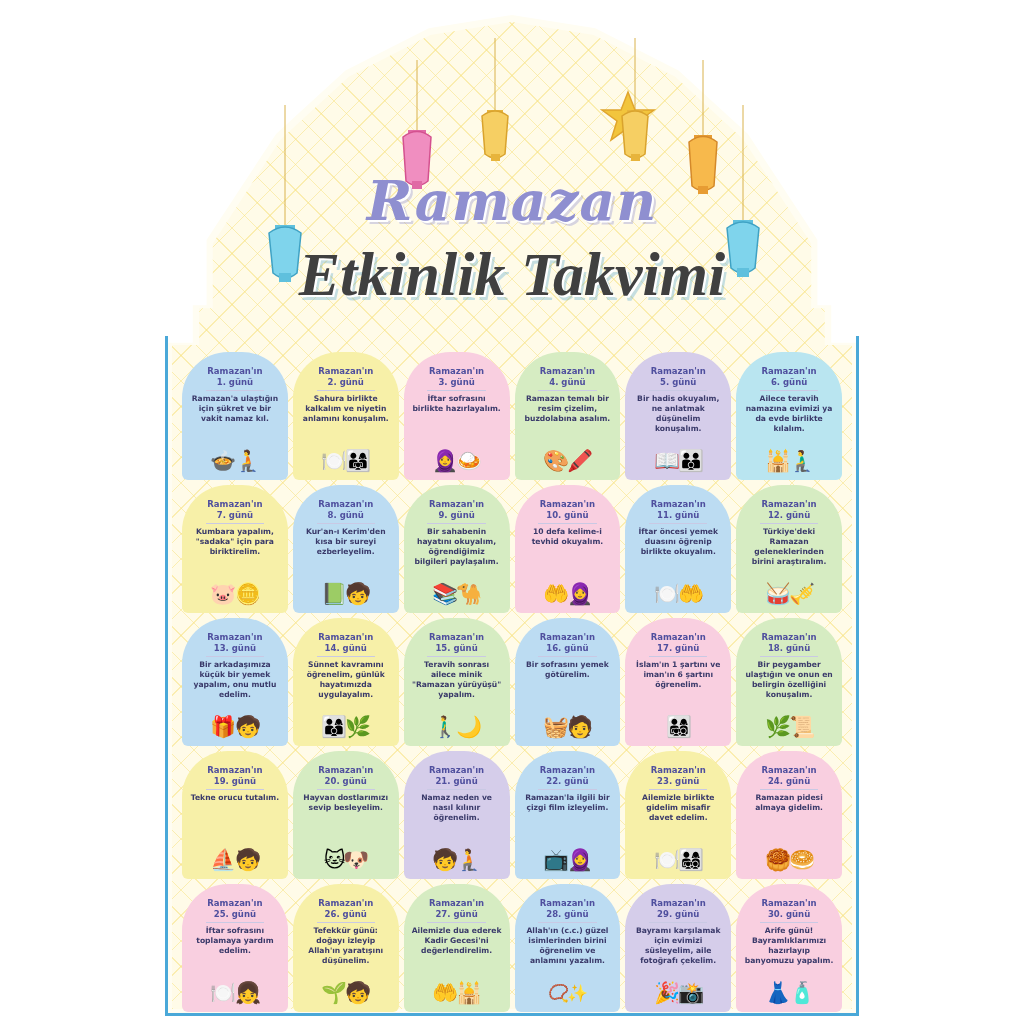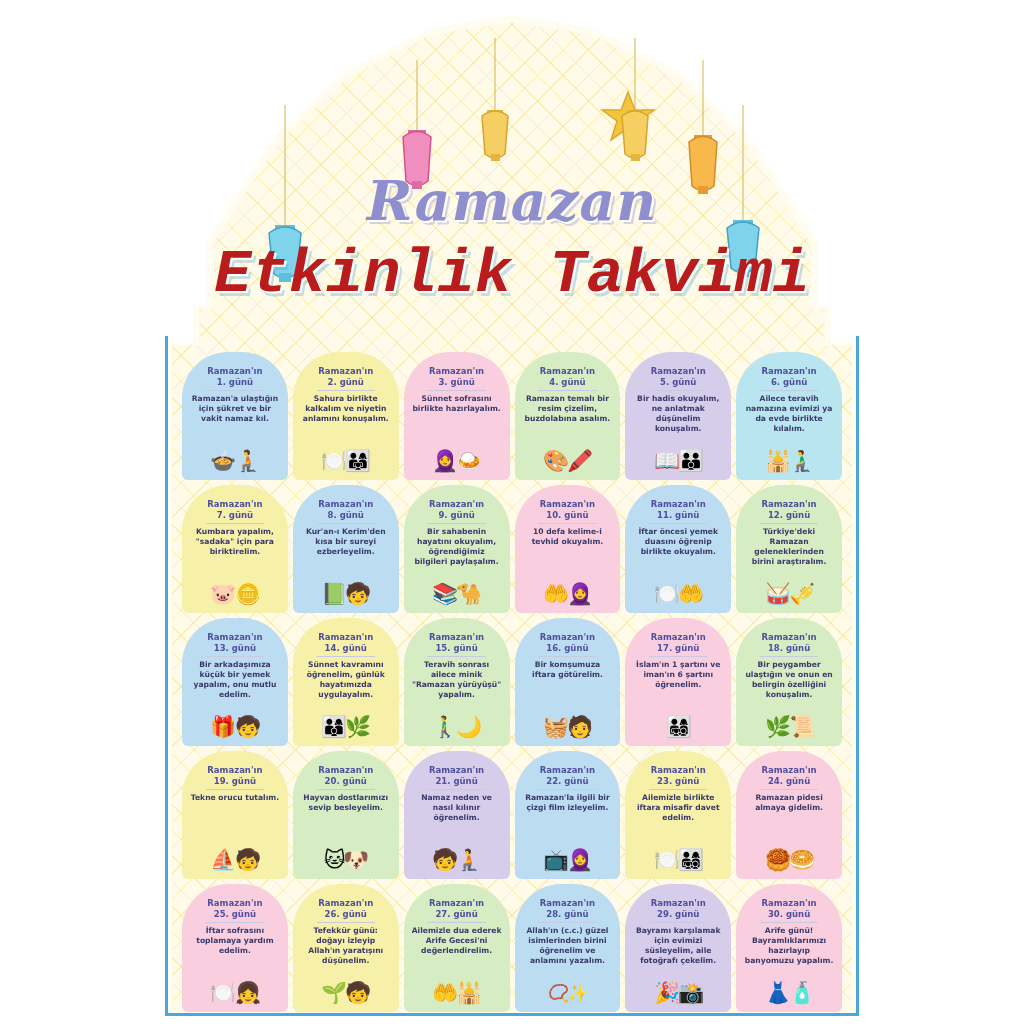--- a/index.html
+++ b/index.html
@@ -75,23 +75,23 @@
     pointer-events:none;
   }
   .title-1{
     font-family:"DejaVu Serif", serif;
     font-size:55px;font-style:italic;font-weight:bold;
     color:#8f8fd0;
     letter-spacing:1px;
     text-shadow:2px 2px 0 #ffffff, 4px 4px 0 rgba(140,140,210,.35);
   }
   .title-2{
-    font-family:Liberation Mono, monospace;
+    font-family:Liberation Serif, serif;
     font-size:62px;font-style:italic;font-weight:bold;
-    color:#b91c1c;
+    color:#404040;
     margin-top:6px;
     text-shadow:2px 2px 0 #ffffff, 4px 5px 0 rgba(90,170,210,.35);
   }
 
   
   .grid{
     position:absolute;left:182px;top:352px;width:660px;height:660px;
     display:grid;
     grid-template-columns:repeat(6,1fr);
     grid-template-rows:repeat(5,1fr);
@@ -206,21 +206,21 @@
         <div class="day" style="white-space: pre-line;">Ramazan'ın
 2. günü</div>
         <div class="rule"></div>
         <div class="txt">Sahura birlikte kalkalım ve niyetin anlamını konuşalım.</div>
         <div class="art">🍽️👨‍👩‍👧</div>
       </div>
       <div class="card" style="background: rgb(249, 207, 224);">
         <div class="day" style="white-space: pre-line;">Ramazan'ın
 3. günü</div>
         <div class="rule"></div>
-        <div class="txt">Sünnet sofrasını birlikte hazırlayalım.</div>
+        <div class="txt">İftar sofrasını birlikte hazırlayalım.</div>
         <div class="art">🧕🍛</div>
       </div>
       <div class="card" style="background: rgb(214, 236, 194);">
         <div class="day" style="white-space: pre-line;">Ramazan'ın
 4. günü</div>
         <div class="rule"></div>
         <div class="txt">Ramazan temalı bir resim çizelim, buzdolabına asalım.</div>
         <div class="art">🎨🖍️</div>
       </div>
       <div class="card" style="background: rgb(213, 205, 234);">
@@ -297,21 +297,21 @@
         <div class="day" style="white-space: pre-line;">Ramazan'ın
 15. günü</div>
         <div class="rule"></div>
         <div class="txt">Teravih sonrası ailece minik "Ramazan yürüyüşü" yapalım.</div>
         <div class="art">🚶‍♂️🌙</div>
       </div>
       <div class="card" style="background: rgb(188, 220, 242);">
         <div class="day" style="white-space: pre-line;">Ramazan'ın
 16. günü</div>
         <div class="rule"></div>
-        <div class="txt">Bir komşumuza iftara götürelim.</div>
+        <div class="txt">Bir sofrasını yemek götürelim.</div>
         <div class="art">🧺🧑</div>
       </div>
       <div class="card" style="background: rgb(249, 207, 224);">
         <div class="day" style="white-space: pre-line;">Ramazan'ın
 17. günü</div>
         <div class="rule"></div>
         <div class="txt">İslam'ın 1 şartını ve iman'ın 6 şartını öğrenelim.</div>
         <div class="art">👨‍👩‍👧‍👦</div>
       </div>
       <div class="card" style="background: rgb(214, 236, 194);">
@@ -346,21 +346,21 @@
         <div class="day" style="white-space: pre-line;">Ramazan'ın
 22. günü</div>
         <div class="rule"></div>
         <div class="txt">Ramazan'la ilgili bir çizgi film izleyelim.</div>
         <div class="art">📺🧕</div>
       </div>
       <div class="card" style="background: rgb(247, 240, 168);">
         <div class="day" style="white-space: pre-line;">Ramazan'ın
 23. günü</div>
         <div class="rule"></div>
-        <div class="txt">Ailemizle birlikte iftara misafir davet edelim.</div>
+        <div class="txt">Ailemizle birlikte gidelim misafir davet edelim.</div>
         <div class="art">🍽️👨‍👩‍👧‍👦</div>
       </div>
       <div class="card" style="background: rgb(249, 207, 224);">
         <div class="day" style="white-space: pre-line;">Ramazan'ın
 24. günü</div>
         <div class="rule"></div>
         <div class="txt">Ramazan pidesi almaya gidelim.</div>
         <div class="art">🥮🥯</div>
       </div>
       <div class="card" style="background: rgb(249, 207, 224);">
@@ -374,21 +374,21 @@
         <div class="day" style="white-space: pre-line;">Ramazan'ın
 26. günü</div>
         <div class="rule"></div>
         <div class="txt">Tefekkür günü: doğayı izleyip Allah'ın yaratışını düşünelim.</div>
         <div class="art">🌱🧒</div>
       </div>
       <div class="card" style="background: rgb(214, 236, 194);">
         <div class="day" style="white-space: pre-line;">Ramazan'ın
 27. günü</div>
         <div class="rule"></div>
-        <div class="txt">Ailemizle dua ederek Arife Gecesi'ni değerlendirelim.</div>
+        <div class="txt">Ailemizle dua ederek Kadir Gecesi'ni değerlendirelim.</div>
         <div class="art">🤲🕌</div>
       </div>
       <div class="card" style="background: rgb(188, 220, 242);">
         <div class="day" style="white-space: pre-line;">Ramazan'ın
 28. günü</div>
         <div class="rule"></div>
         <div class="txt">Allah'ın (c.c.) güzel isimlerinden birini öğrenelim ve anlamını yazalım.</div>
         <div class="art small">📿✨</div>
       </div>
       <div class="card" style="background: rgb(213, 205, 234);">

